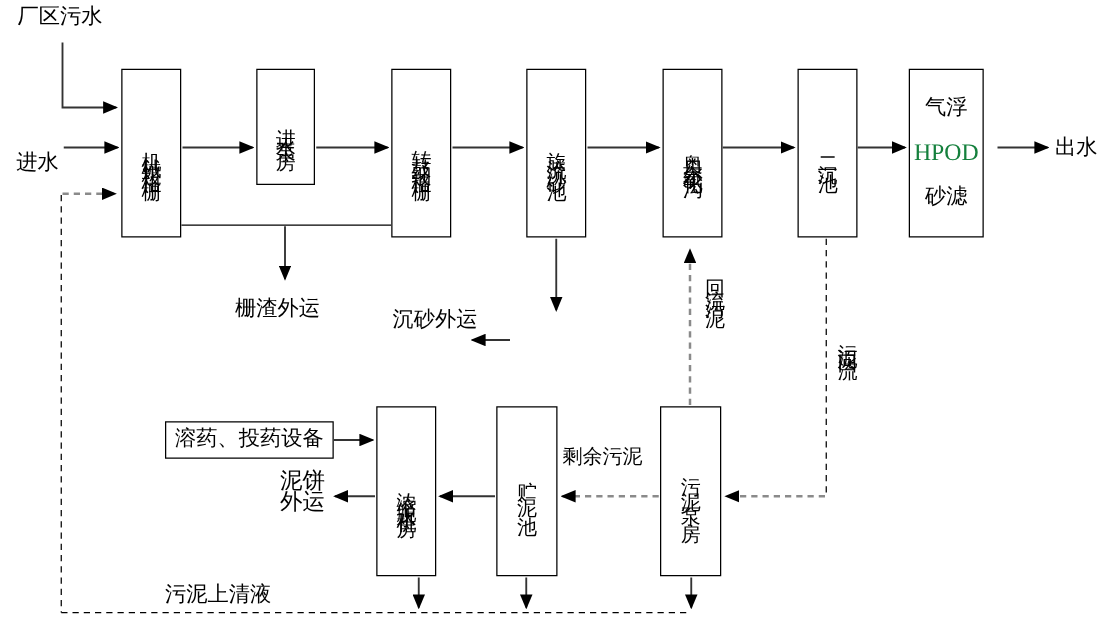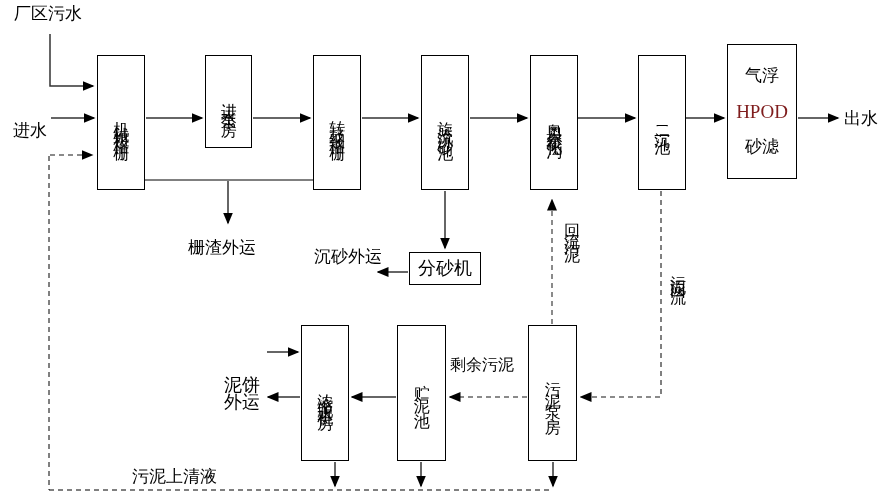--- a/index.html
+++ b/index.html
@@ -72,27 +72,27 @@
     <path class="dg" d="M527,397 H450" marker-end="url(#ah)"></path>
   </svg>
 
   <div class="bx vt" style="left:97px;top:55px;width:48px;height:135px;">机械粗格栅</div>
   <div class="bx vt" style="left:205px;top:55px;width:47px;height:93px;">进水泵房</div>
   <div class="bx vt" style="left:313px;top:55px;width:48px;height:135px;">转鼓细格栅</div>
   <div class="bx vt" style="left:421px;top:55px;width:48px;height:135px;">旋流沉砂池</div>
   <div class="bx vt vt6" style="left:530px;top:55px;width:48px;height:135px;">奥贝尔氧化沟</div>
   <div class="bx vt" style="left:638px;top:55px;width:48px;height:135px;">二沉池</div>
 
-  <div class="bx hx" style="left:727px;top:44px;width:70px;height:135px;">
+  <div class="bx hx" style="left:727px;top:55px;width:60px;height:135px;">
     <div>气浮</div>
-    <div class="hpod" style="color: #7f1d1d;">HPOD</div>
+    <div class="hpod" style="color: #15803d;">HPOD</div>
     <div>砂滤</div>
   </div>
 
-  <div class="bx" style="left:409px;top:252px;width:72px;height:33px;font-size:18px;">分砂机</div>
+  <div class="bx" style="left:132px;top:337px;width:135px;height:30px;font-size:17px;">溶药、投药设备</div>
   <div class="bx vt vt6" style="left:301px;top:325px;width:48px;height:136px;">浓缩脱水机房</div>
   <div class="bx vt vt3" style="left:397px;top:325px;width:49px;height:136px;">贮泥池</div>
   <div class="bx vt vt4" style="left:528px;top:325px;width:49px;height:136px;">污泥泵房</div>
 
   <div class="lb" style="left:14px;top:3px;">厂区污水</div>
   <div class="lb" style="left:13px;top:120px;">进水</div>
   <div class="lb" style="left:844px;top:108px;">出水</div>
   <div class="lb" style="left:188px;top:237px;">栅渣外运</div>
   <div class="lb" style="left:314px;top:246px;">沉砂外运</div>
   <div class="lb" style="left:450px;top:355px;font-size:16px;">剩余污泥</div>

